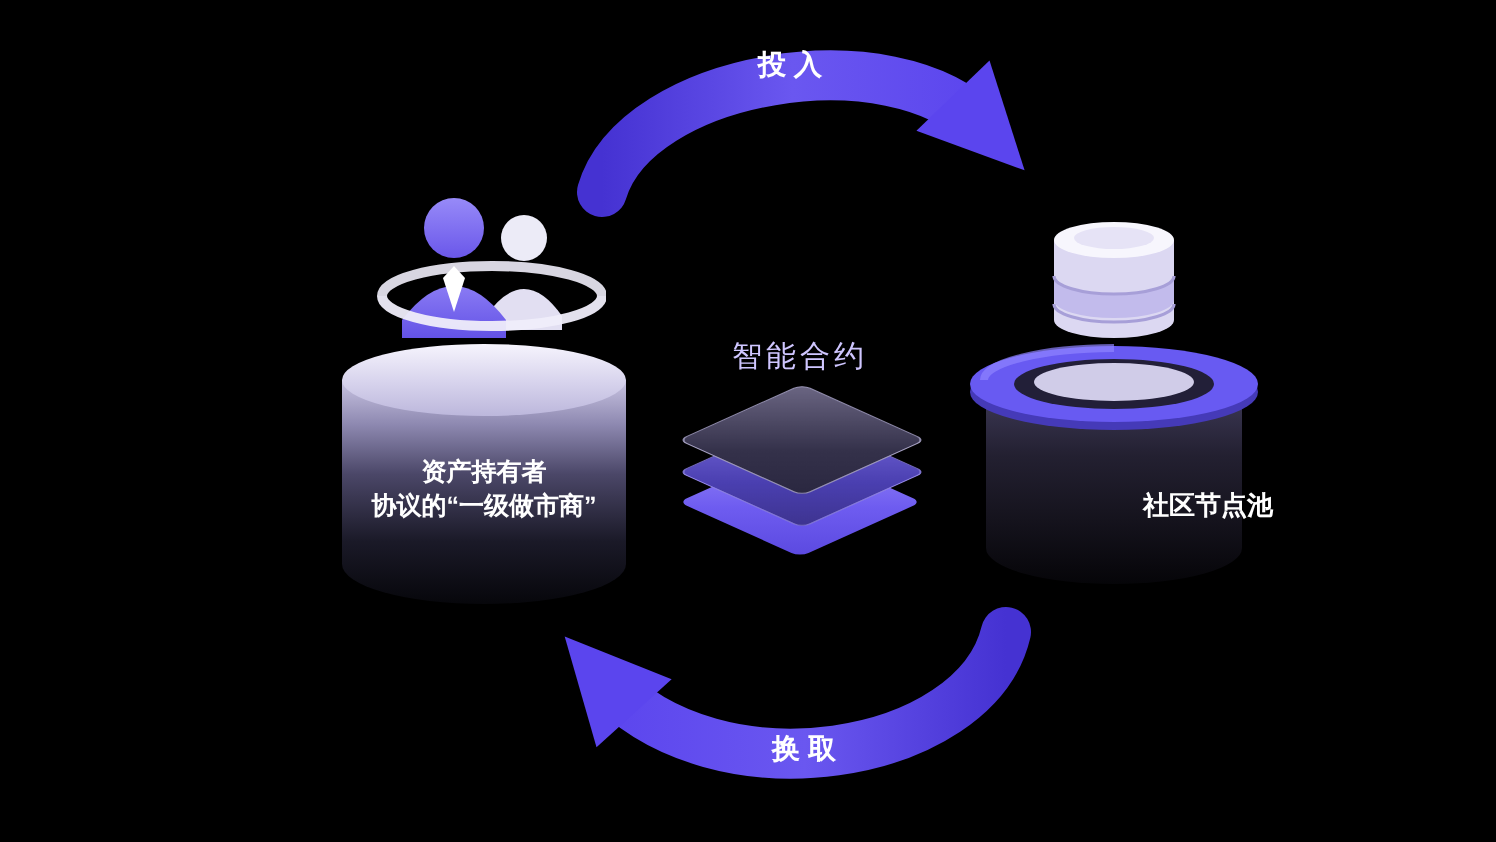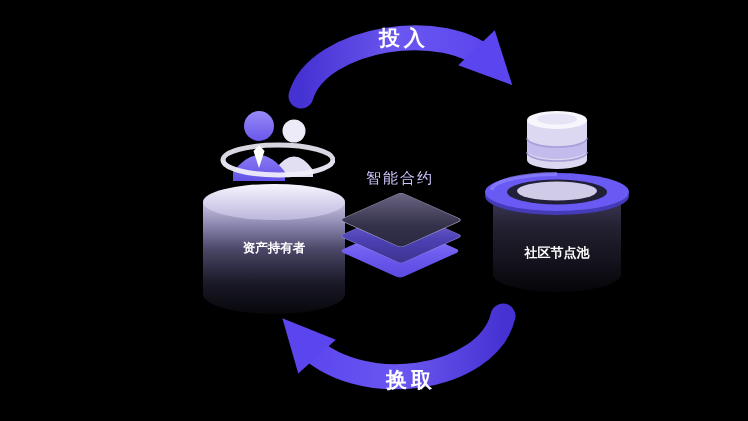--- a/index.html
+++ b/index.html
@@ -2,29 +2,29 @@
 <html><head>
 <meta charset="utf-8">
 <style>
   html,body{margin:0;padding:0;background:#000;}
   .stage{
     position:relative;width:748px;height:421px;background:#000;
     overflow:hidden;font-family:"Liberation Sans",sans-serif;
   }
   .arrow-layer{position:absolute;left:0;top:0;width:748px;height:421px;}
   .flow-label{
-    position:absolute;color:#fff;font-weight:bold;font-size:21px;
+    position:absolute;color:#fff;font-weight:bold;font-size:14px;
     letter-spacing:4px;white-space:nowrap;
   }
   .flow-label.top{left:379px;top:24px;}
   .flow-label.bottom{left:386px;top:366px;}
 
   
   .pedestal{position:absolute;}
-  .pedestal-left{left:171px;top:202px;width:124px;height:112px;margin-left:32px;}
+  .pedestal-left{left:171px;top:190px;width:124px;height:112px;}
   .ped-top{
     position:absolute;left:0;top:-18px;width:142px;height:36px;border-radius:50%;
     background:linear-gradient(180deg,#f6f4fd 0%,#d6d2ec 55%,#bcb7dc 100%);
     z-index:2;
   }
   .ped-body{
     position:absolute;left:0;top:0;width:142px;height:112px;
     border-radius:0 0 71px 71px / 0 0 20px 20px;
     background:linear-gradient(180deg,#c9c4e2 0%,#8d88b0 20%,#4b4768 42%,rgba(28,27,42,0.94) 72%,rgba(12,12,20,0.55) 100%);
     z-index:1;
@@ -40,21 +40,21 @@
   .ped-body-dark{
     position:absolute;left:0;top:0;width:128px;height:92px;
     border-radius:0 0 64px 64px / 0 0 18px 18px;
     background:linear-gradient(180deg,#3a3652 0%,#232031 30%,#15131d 65%,rgba(10,9,15,0.55) 100%);
     z-index:1;
   }
   .ring-wrap{position:absolute;left:-11px;top:-30px;width:150px;height:48px;z-index:2;}
   .db-wrap{position:absolute;left:29px;top:-92px;width:70px;height:64px;z-index:3;}
   .ped-text-right{
     position:absolute;left:0;top:44px;width:128px;z-index:4;
-    color:#fff;font-size:13px;font-weight:bold;text-align:center;
+    color:#fff;font-size:13px;font-weight:bold;text-align:center;padding-left:47px;
   }
 
   
   .center-label{
     position:absolute;left:338px;top:169px;width:124px;text-align:center;
     color:#cfc6ff;font-size:15px;font-weight:normal;letter-spacing:2px;
   }
   .plate{
     position:absolute;left:357px;width:86px;height:86px;
     transform:scaleY(0.45) rotate(45deg);
@@ -101,20 +101,21 @@
   </svg>
 
   <div class="flow-label top">投入</div>
   <div class="flow-label bottom">换取</div>
 
   <div class="pedestal pedestal-left">
     <div class="ped-body"></div>
     <div class="ped-top"></div>
     <div class="ped-text">
       <div>资产持有者</div>
+      <div>协议的“一级做市商”</div>
     </div>
     <div class="people-wrap">
       <svg viewBox="0 0 118 86" width="118" height="86" aria-hidden="true">
         <defs>
           <linearGradient id="pHead" x1="0" y1="0" x2="0" y2="1">
             <stop offset="0" stop-color="#978af8"></stop>
             <stop offset="1" stop-color="#6a57ea"></stop>
           </linearGradient>
           <linearGradient id="pBody" x1="0" y1="0" x2="0" y2="1">
             <stop offset="0" stop-color="#8a7bf4"></stop>

